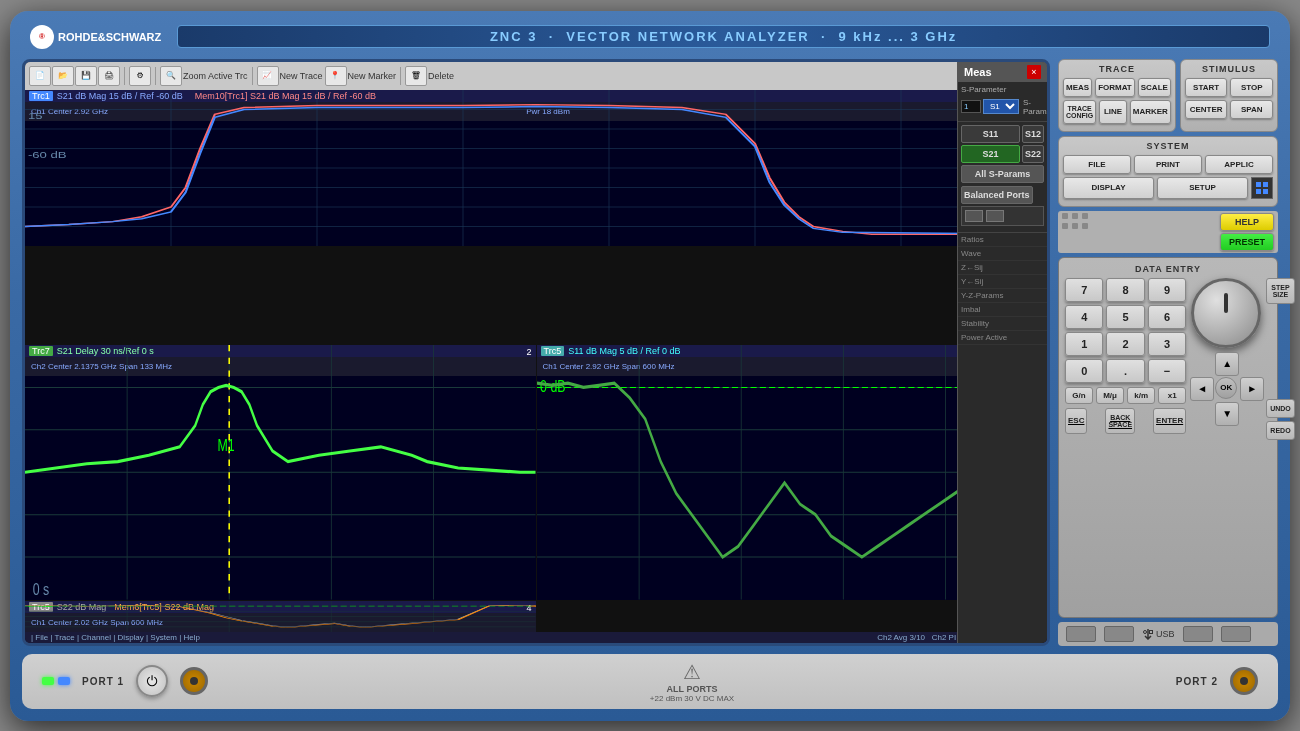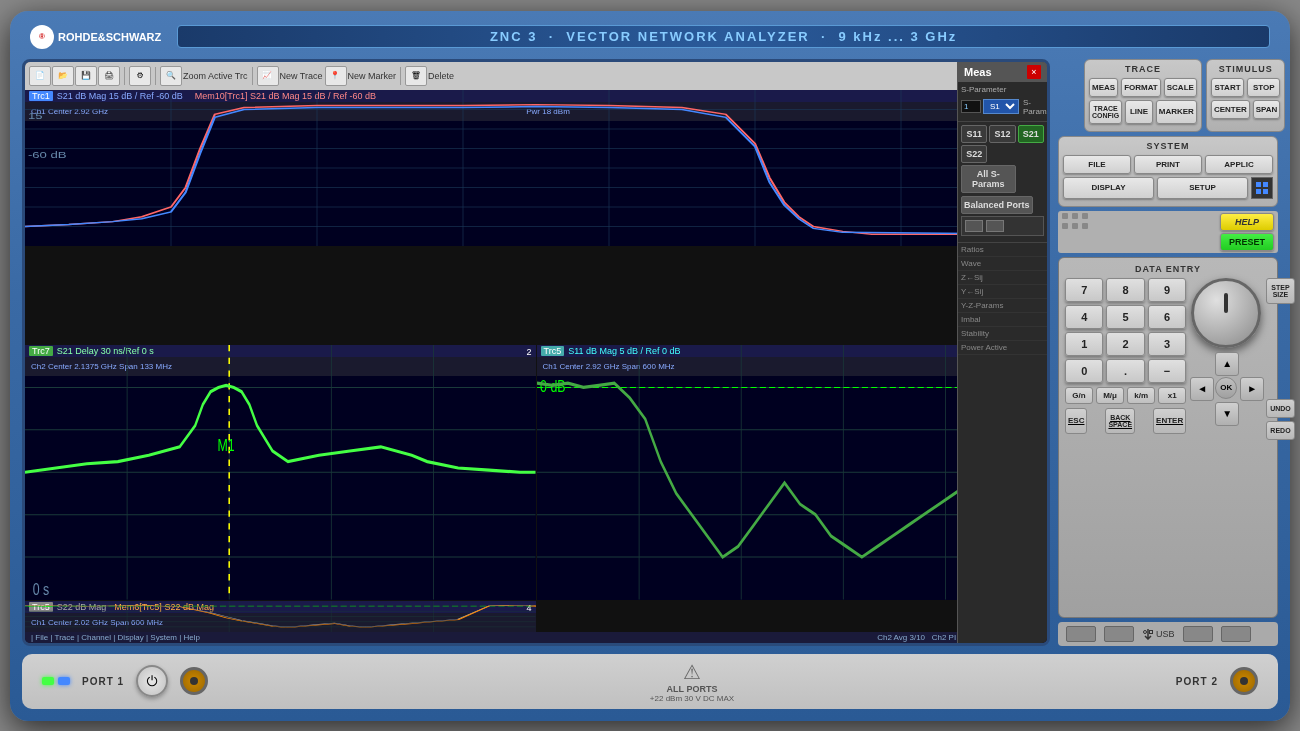--- a/index.html
+++ b/index.html
@@ -255,21 +255,21 @@
       font-size: 9px;
       font-weight: bold;
       padding: 3px 2px;
       cursor: pointer;
       border-radius: 2px;
       text-align: center;
     }
 
     .meas-btn-grid {
       display: grid;
-      grid-template-columns: 1fr 1fr 1fr;
+      grid-template-columns: 1fr;
       gap: 2px;
       margin-bottom: 3px;
     }
 
     .meas-btn.wide {
       grid-column: 1 / 3;
       background: #555;
     }
 
     .meas-btn.active {
@@ -324,21 +324,20 @@
       color: #222;
       padding: 4px 2px;
       text-align: center;
       cursor: pointer;
       box-shadow: 0 1px 2px rgba(0,0,0,0.3);
     }
 
     .ctrl-btn.yellow {
       background: linear-gradient(180deg, #ffee44, #ddcc00);
       color: #333;
-      font-style: italic;
     }
 
     .ctrl-btn.green {
       background: linear-gradient(180deg, #44ee44, #22cc22);
       color: #003300;
     }
 
     
     .data-entry-section {
       background: linear-gradient(180deg, #b8b8b8, #a0a0a0);
@@ -842,21 +841,21 @@
         <div class="meas-row-label">Y-Z-Params</div>
         <div class="meas-row-label">Imbal</div>
         <div class="meas-row-label">Stability</div>
         <div class="meas-row-label">Power Active</div>
       </div>
 
     </div>
 
     <div class="controls-panel">
 
-      <div style="display:flex; gap:4px;margin-left:26px;">
+      <div style="display:flex; gap:4px;">
 
         <div class="ctrl-section" style="flex:1;">
           <div class="ctrl-section-title">TRACE</div>
           <div class="ctrl-btn-row">
             <button class="ctrl-btn">MEAS</button>
             <button class="ctrl-btn">FORMAT</button>
             <button class="ctrl-btn">SCALE</button>
           </div>
           <div class="ctrl-btn-row">
             <button class="ctrl-btn" style="font-size:7px;">TRACE CONFIG</button>

